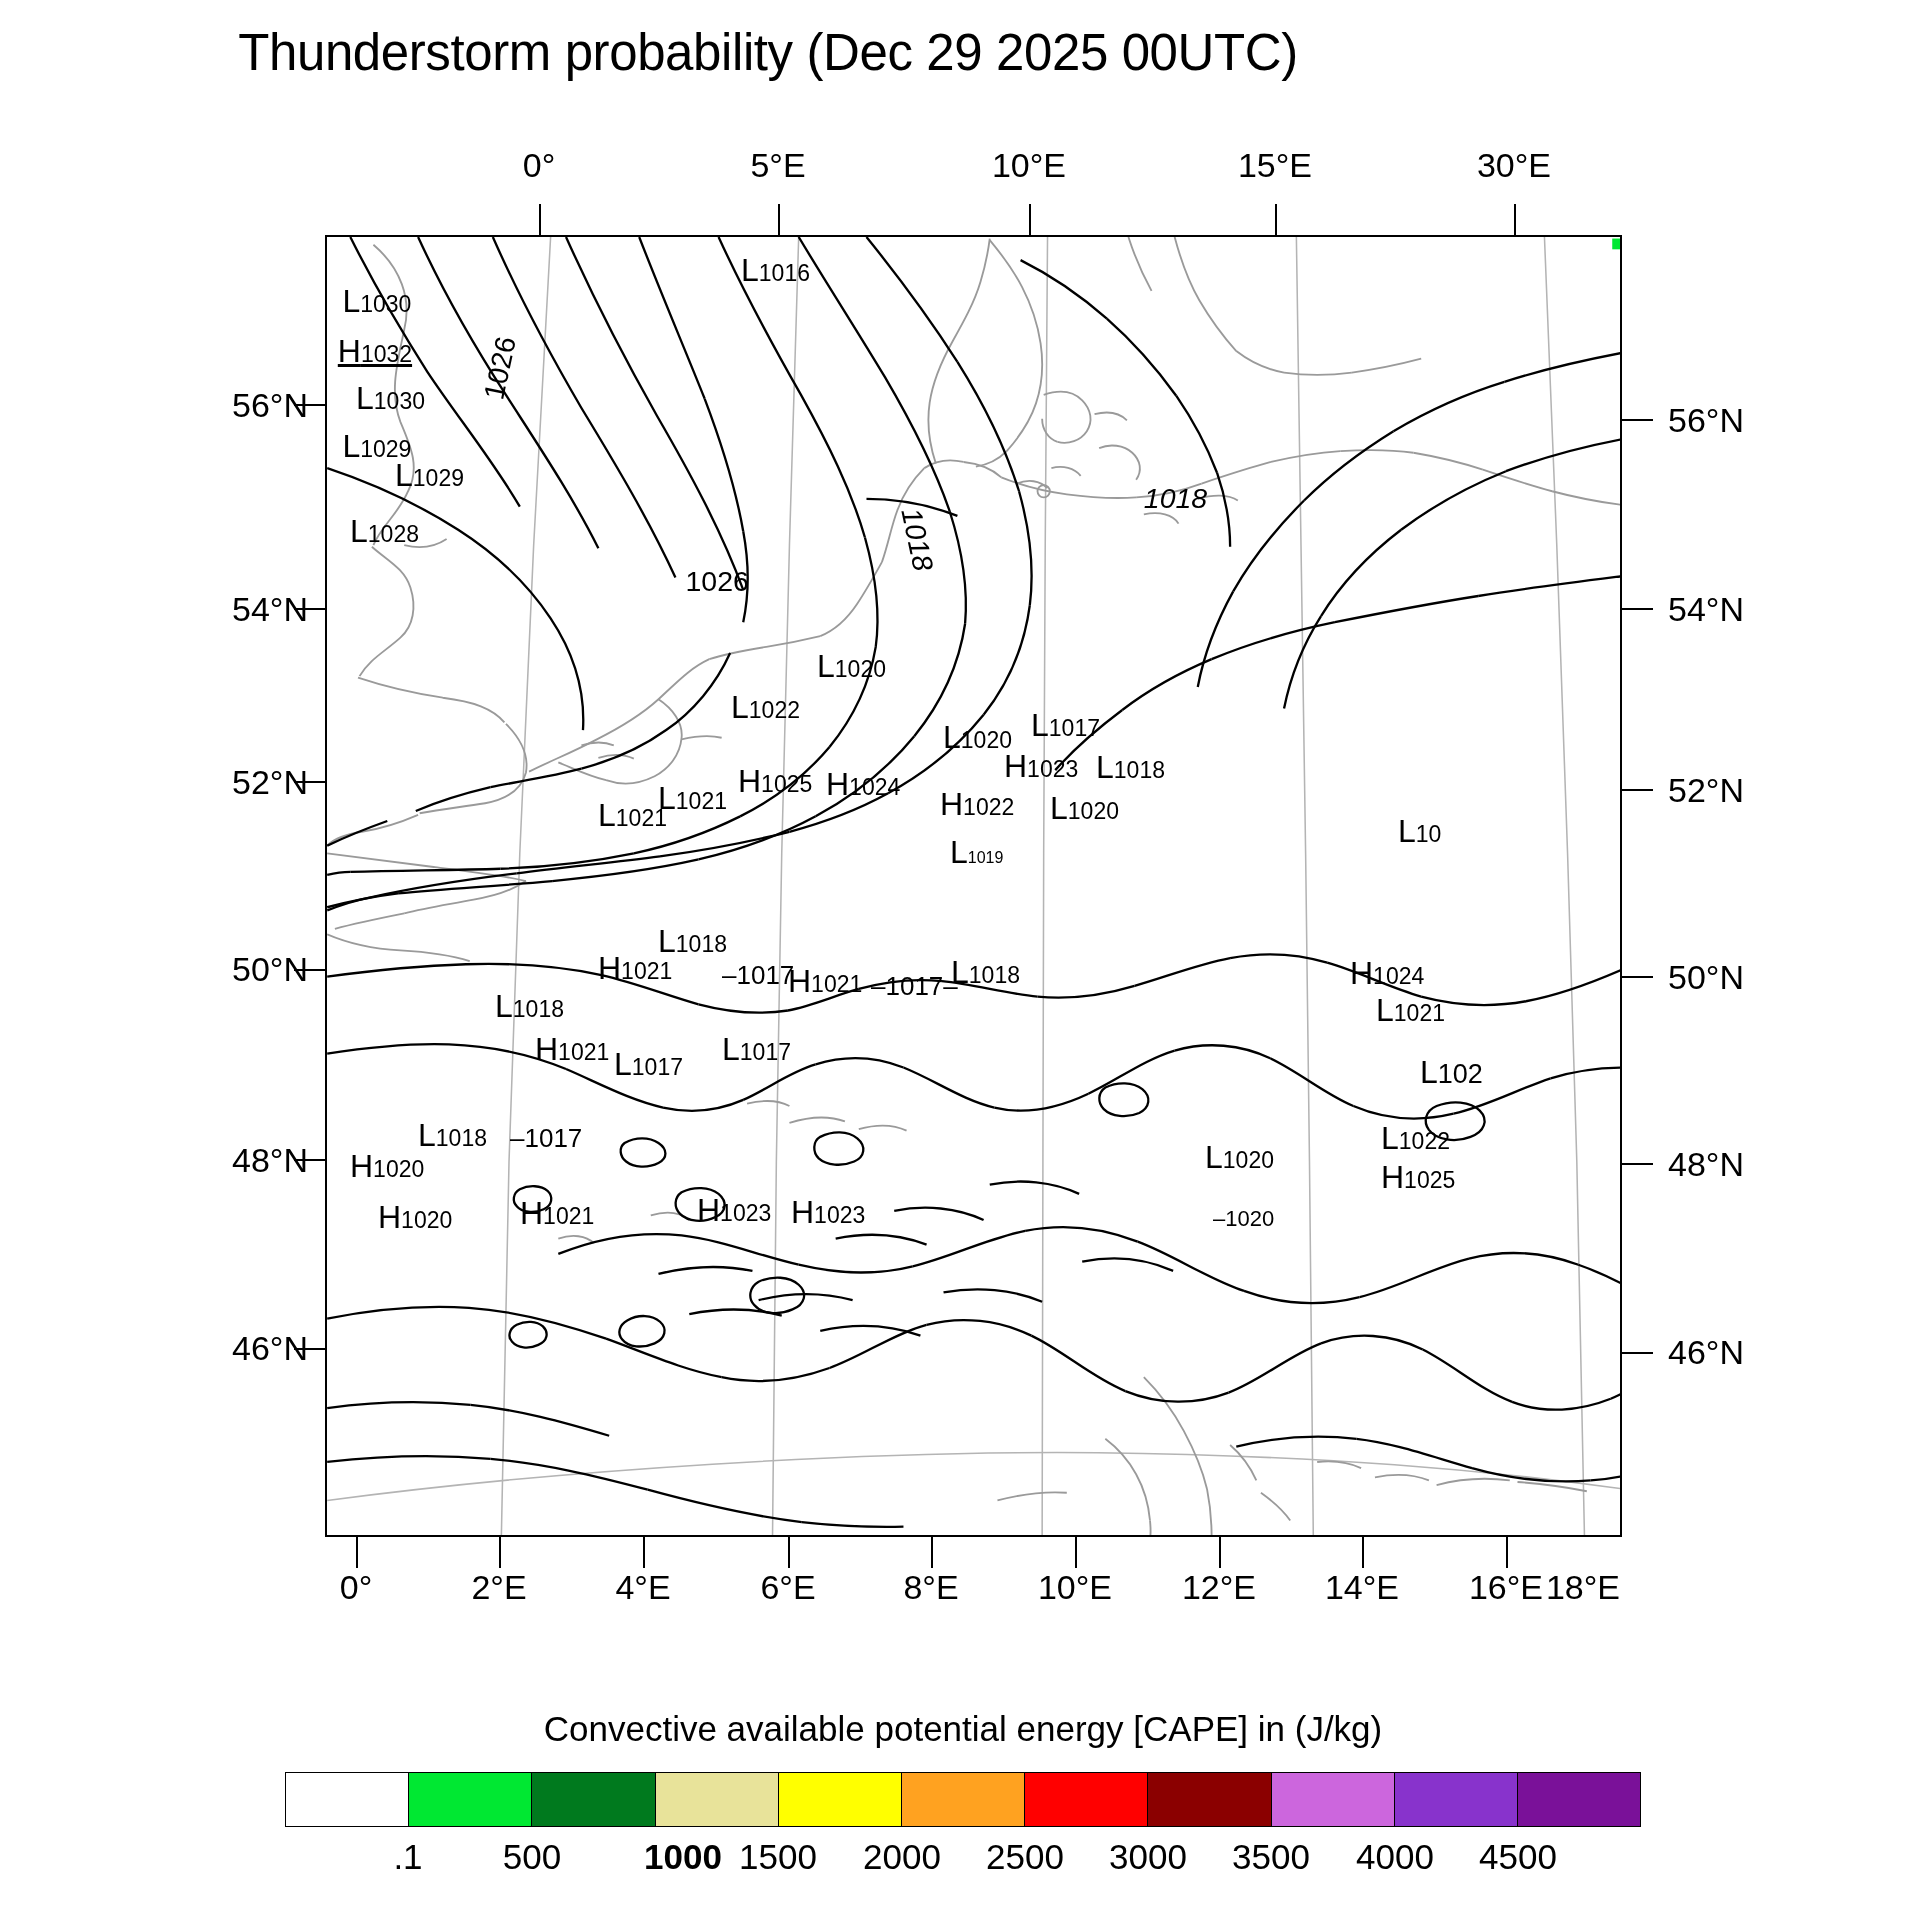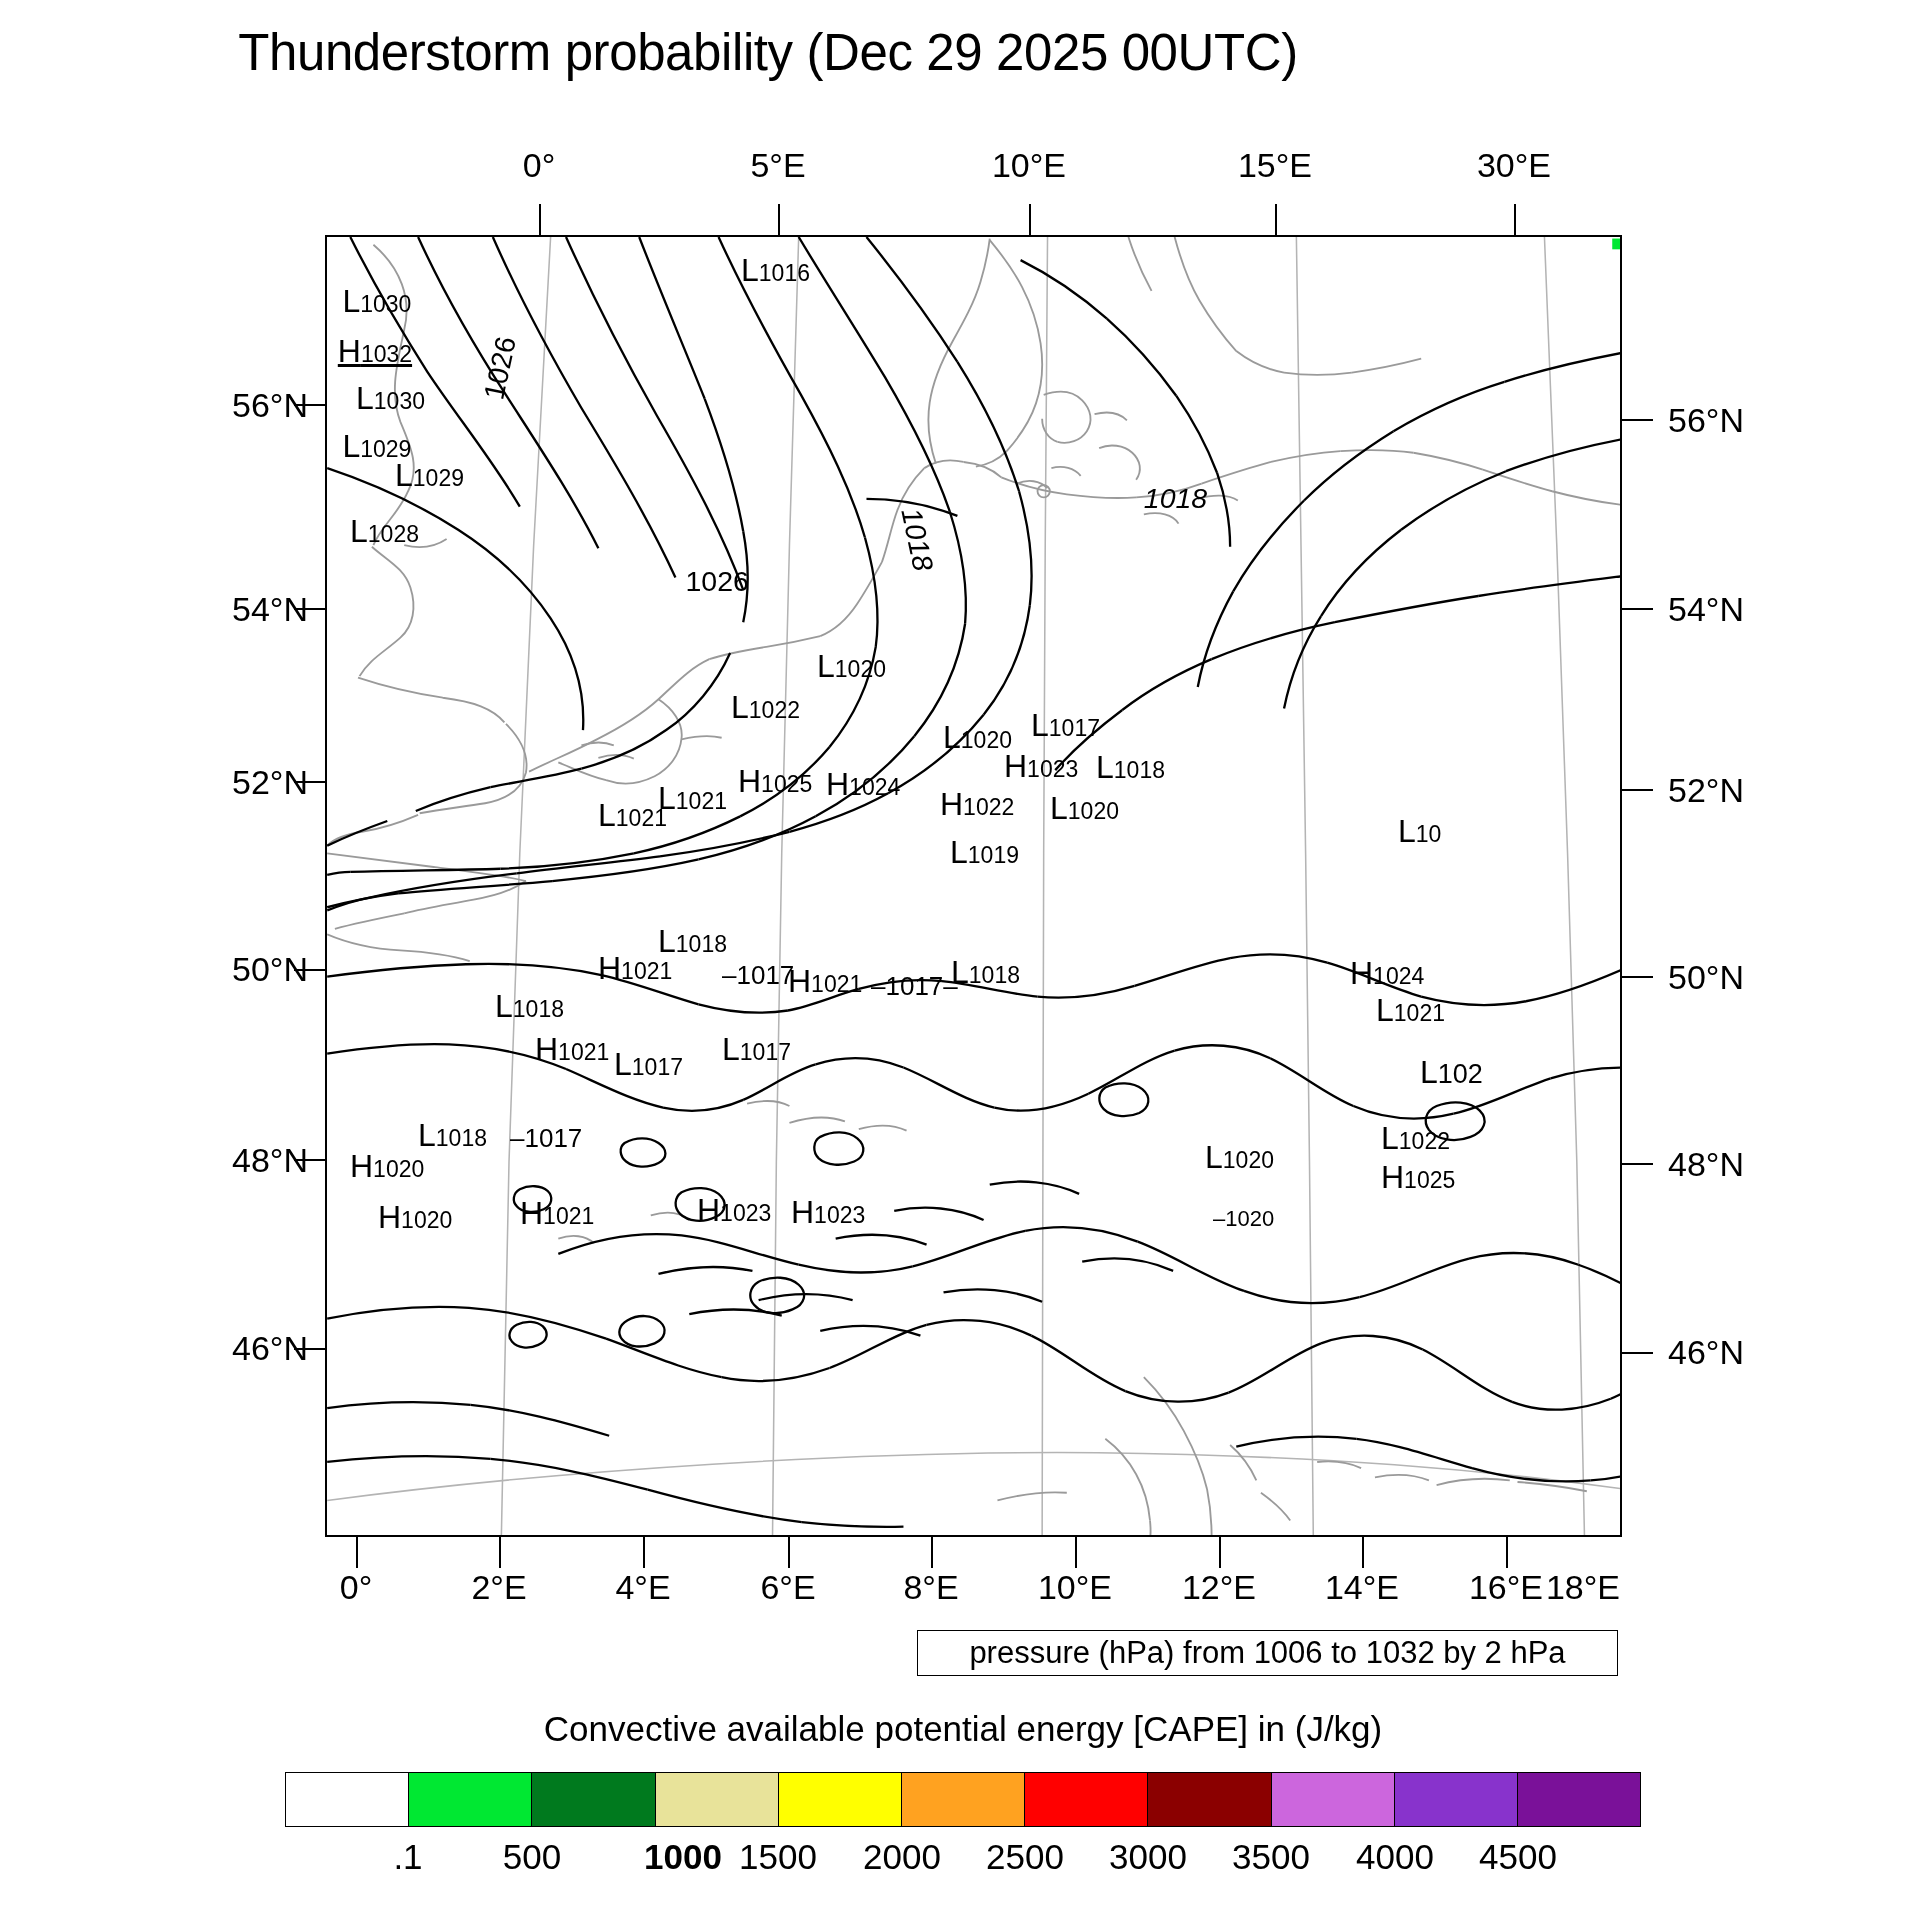--- a/index.html
+++ b/index.html
@@ -461,21 +461,21 @@
       <div style="position:absolute; left:616px; top:482px; font-size:32px;">L<span style="font-size:23px;">1020</span></div>
       <div style="position:absolute; left:704px; top:470px; font-size:32px;">L<span style="font-size:23px;">1017</span></div>
       <div style="position:absolute; left:677px; top:511px; font-size:32px;">H<span style="font-size:23px;">1023</span></div>
       <div style="position:absolute; left:769px; top:512px; font-size:32px;">L<span style="font-size:23px;">1018</span></div>
       <div style="position:absolute; left:411px; top:526px; font-size:32px;">H<span style="font-size:23px;">1025</span></div>
       <div style="position:absolute; left:499px; top:529px; font-size:32px;">H<span style="font-size:23px;">1024</span></div>
       <div style="position:absolute; left:613px; top:549px; font-size:32px;">H<span style="font-size:23px;">1022</span></div>
       <div style="position:absolute; left:723px; top:553px; font-size:32px;">L<span style="font-size:23px;">1020</span></div>
       <div style="position:absolute; left:271px; top:560px; font-size:32px;">L<span style="font-size:23px;">1021</span></div>
       <div style="position:absolute; left:331px; top:543px; font-size:32px;">L<span style="font-size:23px;">1021</span></div>
-      <div style="position:absolute; left:623px; top:597px; font-size:32px;">L<span style="font-size:23px;">1019</span></div>
+      <div style="position:absolute; left:623px; top:597px; font-size:32px;">L<span style="font-size:16px;">1019</span></div>
       <div style="position:absolute; left:1071px; top:576px; font-size:32px;">L<span style="font-size:23px;">10</span></div>
 
       <div style="position:absolute; left:331px; top:686px; font-size:32px;">L<span style="font-size:23px;">1018</span></div>
       <div style="position:absolute; left:271px; top:713px; font-size:32px;">H<span style="font-size:23px;">1021</span></div>
       <div style="position:absolute; left:395px; top:723px; font-size:26px;">–1017</div>
       <div style="position:absolute; left:461px; top:726px; font-size:32px;">H<span style="font-size:23px;">1021</span></div>
       <div style="position:absolute; left:544px; top:734px; font-size:26px;">–1017–</div>
       <div style="position:absolute; left:624px; top:717px; font-size:32px;">L<span style="font-size:23px;">1018</span></div>
       <div style="position:absolute; left:1023px; top:718px; font-size:32px;">H<span style="font-size:23px;">1024</span></div>
       <div style="position:absolute; left:1049px; top:755px; font-size:32px;">L<span style="font-size:23px;">1021</span></div>
@@ -491,21 +491,20 @@
       <div style="position:absolute; left:1054px; top:922px; font-size:32px;">H<span style="font-size:23px;">1025</span></div>
       <div style="position:absolute; left:23px; top:911px; font-size:32px;">H<span style="font-size:23px;">1020</span></div>
       <div style="position:absolute; left:51px; top:962px; font-size:32px;">H<span style="font-size:23px;">1020</span></div>
       <div style="position:absolute; left:193px; top:958px; font-size:32px;">H<span style="font-size:23px;">1021</span></div>
       <div style="position:absolute; left:370px; top:955px; font-size:32px;">H<span style="font-size:23px;">1023</span></div>
       <div style="position:absolute; left:464px; top:957px; font-size:32px;">H<span style="font-size:23px;">1023</span></div>
       <div style="position:absolute; left:886px; top:969px; font-size:22px;">–1020</div>
     </div>
   </div>
 
-  <div id="pressure-note">pressure (hPa) from 1006 to 1032 by 2 hPa</div>
 
   <div id="cbar-title">Convective available potential energy [CAPE] in (J/kg)</div>
   <div id="cbar">
     <div style="background:#ffffff"></div>
     <div style="background:#00e832"></div>
     <div style="background:#007a1e"></div>
     <div style="background:#e8e39a"></div>
     <div style="background:#ffff00"></div>
     <div style="background:#ffa220"></div>
     <div style="background:#ff0000"></div>

